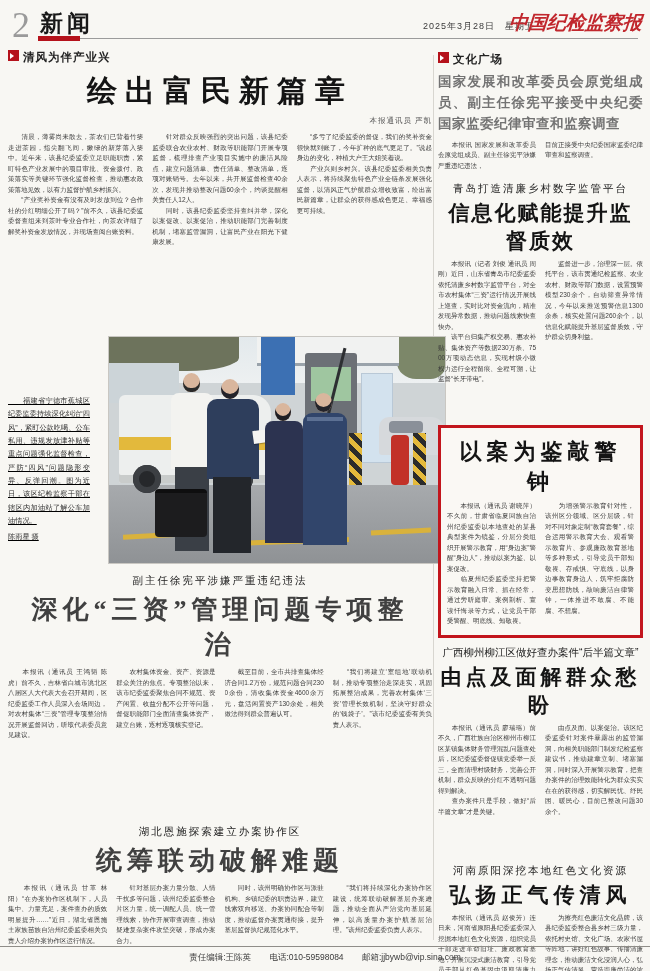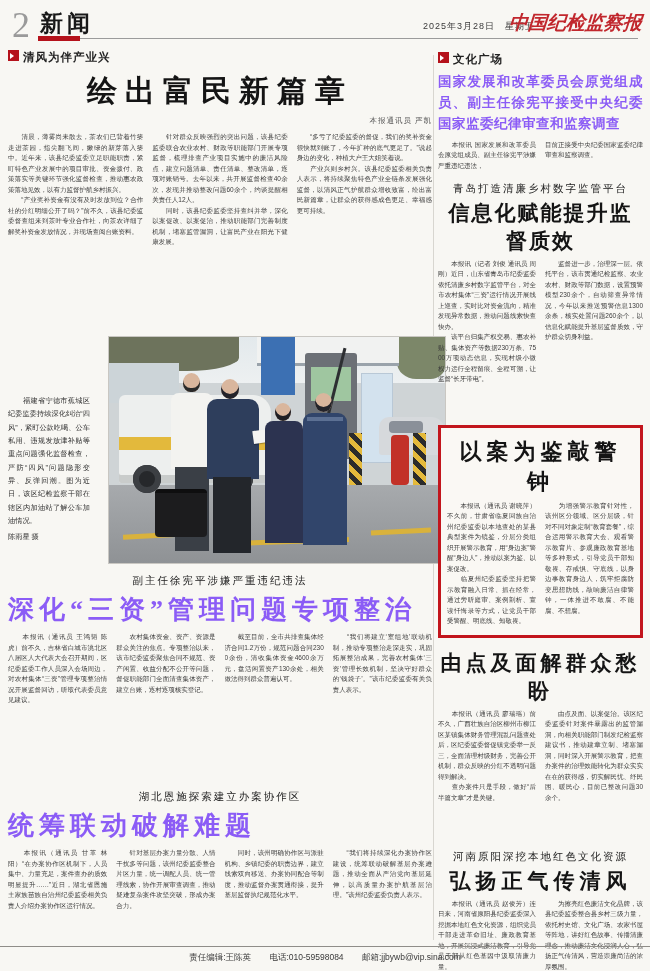--- a/index.html
+++ b/index.html
@@ -17,41 +17,41 @@
   #rightcol{position:absolute;left:438px;top:52px;width:205px;}
   .vdivider{position:absolute;left:433px;top:55px;width:1px;height:885px;background:#d8d6d0;}
   
   .kicker-row{display:flex;align-items:flex-start;gap:4px;}
   .kicker-icon{width:11px;height:11px;background:#b5121b;position:relative;flex:0 0 auto;}
   .kicker-icon:after{content:"";position:absolute;left:2px;top:3px;border-left:4px solid #fff;border-top:3px solid transparent;border-bottom:3px solid transparent;}
   .kicker-text{font-size:11.5px;font-weight:bold;color:#222;letter-spacing:1px;}
   .kicker-center{text-align:center;font-size:10.5px;color:#222;letter-spacing:2px;}
   
   .headline-xl{text-align:center;font:bold 30px "Liberation Serif",serif;color:#141414;letter-spacing:8px;margin:6px 0 2px;}
-  .headline-lg{text-align:left;font:bold 26px "Liberation Serif",serif;color:#8b5cf6;letter-spacing:5px;margin:4px 0 2px;}
+  .headline-lg{text-align:center;font:bold 26px "Liberation Serif",serif;color:#404040;letter-spacing:5px;margin:4px 12px 2px;}
   .headline-md{text-align:center;font:bold 21px "Liberation Serif",serif;color:#141414;letter-spacing:2px;margin:3px 0 2px;}
   .byline{text-align:right;font-size:7.5px;color:#555;margin:4px 0 6px;letter-spacing:1px;}
   
   .bodyrow{display:flex;gap:9px;}
   .bodycol{flex:1;font-size:6.5px;line-height:1.62;color:#3c3c3c;text-align:justify;white-space:pre-line;overflow:hidden;word-break:break-all;}
   .h200{height:198px;} .h150{height:148px;} .h105{height:102px;}
   .h36{height:34px;} .h160{height:158px;} .h130{height:130px;} .h135{height:133px;} .h100{height:98px;}
   
-  .photo-row{display:flex;margin-top:6px;gap:18px;}
+  .photo-row{display:flex;margin-top:6px;gap:18px;text-decoration:underline;}
   .photo-caption{width:82px;flex:0 0 auto;padding-top:58px;font-size:7.2px;line-height:1.85;color:#2e2e2e;text-align:justify;white-space:pre-line;word-break:break-all;}
   .photo-credit{text-align:left;margin-top:5px;font-size:7.2px;color:#2e2e2e;}
   .photo{position:relative;width:336px;height:226px;flex:0 0 auto;overflow:hidden;background:#cfd4d6;border:1px solid #c9c7c2;}
   .ph{position:absolute;}
   
   .sub-article{margin-top:10px;}
   
   .red-box{border:3px solid #c2151c;padding:6px 6px 4px;margin-top:8px;background:#faf8f4;}
   
   .r-gap{height:8px;}
-  .xu-headline{font:bold 13.5px "Liberation Serif",serif;color:#8b5cf6;line-height:1.55;text-align:justify;margin-top:5px;letter-spacing:.5px;}
+  .xu-headline{font:bold 13.5px "Liberation Serif",serif;color:#737373;line-height:1.55;text-align:justify;margin-top:5px;letter-spacing:.5px;}
   
   .ftr-rule{position:absolute;left:0;top:946px;width:650px;height:1px;background:#8f8d88;}
   .footer{position:absolute;left:0;top:952px;width:650px;text-align:center;font-size:8.5px;color:#3a3a3a;}
   .footer span{margin:0 8px;}
 </style>
 </head>
 <body>
 
 <div id="page">
 
@@ -192,20 +192,21 @@
       <div class="bodyrow h130" style="margin-top:4px;">
         <div class="bodycol h130">　　本报讯（通讯员 谢晓萍）不久前，甘肃省临夏回族自治州纪委监委以本地查处的某县典型案件为镜鉴，分层分类组织开展警示教育，用“身边案”警醒“身边人”，推动以案为鉴、以案促改。
 　　临夏州纪委监委坚持把警示教育融入日常、抓在经常，通过旁听庭审、案例剖析、宣读忏悔录等方式，让党员干部受警醒、明底线、知敬畏。</div>
         <div class="bodycol h130">　　为增强警示教育针对性，该州区分领域、区分层级，针对不同对象定制“教育套餐”，综合运用警示教育大会、观看警示教育片、参观廉政教育基地等多种形式，引导党员干部知敬畏、存戒惧、守底线，以身边事教育身边人，筑牢拒腐防变思想防线，敲响廉洁自律警钟，一体推进不敢腐、不能腐、不想腐。</div>
       </div>
     </div>
 
     <div class="r-gap"></div>
 
     <div>
+      <div class="kicker-center" style="letter-spacing:0;">广西柳州柳江区做好查办案件“后半篇文章”</div>
       <div class="headline-md" style="letter-spacing:4px;">由点及面解群众愁盼</div>
       <div class="bodyrow h135" style="margin-top:4px;">
         <div class="bodycol h135">　　本报讯（通讯员 廖瑞瑶）前不久，广西壮族自治区柳州市柳江区某镇集体财务管理混乱问题查处后，区纪委监委督促镇党委举一反三，全面清理村级财务，完善公开机制，群众反映的分红不透明问题得到解决。
 　　查办案件只是手段，做好“后半篇文章”才是关键。</div>
         <div class="bodycol h135">　　由点及面、以案促治。该区纪委监委针对案件暴露出的监管漏洞，向相关职能部门制发纪检监察建议书，推动建章立制、堵塞漏洞，同时深入开展警示教育，把查办案件的治理效能转化为群众实实在在的获得感，切实解民忧、纾民困、暖民心，目前已整改问题30余个。</div>
       </div>
     </div>
 
     <div class="r-gap"></div>
 

